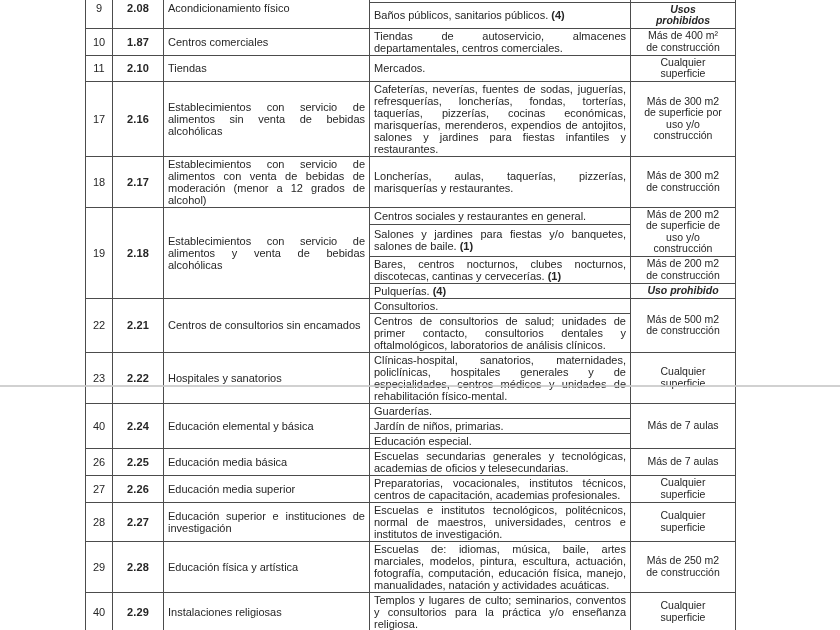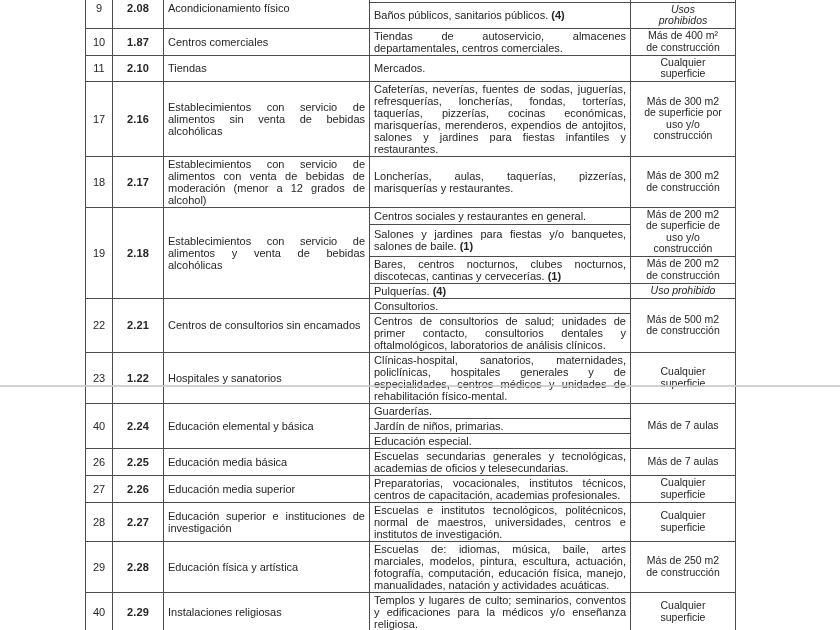--- a/index.html
+++ b/index.html
@@ -22,21 +22,21 @@
     word-wrap:break-word;
   }
   td.num{text-align:center;padding:1px 1px;}
   td.code{text-align:center;font-weight:bold;letter-spacing:0.2px;}
   td.desc{text-align:justify;}
   td.uses{text-align:justify;}
   td.surface{
     text-align:center;font-size:10.5px;line-height:11.5px;
     white-space:pre-line;padding:1px 2px;
   }
-  td.surface.prohibited{font-weight:normal;font-style:italic;}
+  td.surface.prohibited{font-weight:bold;font-style:italic;}
   td.surface.partial-bold{font-weight:bold;vertical-align:bottom;}
   .page-break-line{
     position:absolute;left:0;top:385px;width:840px;height:2px;
     background:#c9c9c9;opacity:0.85;z-index:3;
   }
 </style>
 </head>
 <body>
 
 <div class="page">
@@ -124,21 +124,21 @@
             <td class="desc" rowspan="2">Centros de consultorios sin encamados</td>
             <td class="uses">Consultorios.</td>
             <td class="surface" rowspan="2">Más de 500 m2
 de construcción</td>
           </tr>
           <tr>
             <td class="uses">Centros de consultorios de salud; unidades de primer contacto, consultorios dentales y oftalmológicos, laboratorios de análisis clínicos.</td>
           </tr>
           <tr>
             <td class="num">23</td>
-            <td class="code">1.22</td>
+            <td class="code">2.22</td>
             <td class="desc">Hospitales y sanatorios</td>
             <td class="uses">Clínicas-hospital, sanatorios, maternidades, policlínicas, hospitales generales y de especialidades, centros médicos y unidades de rehabilitación físico-mental.</td>
             <td class="surface">Cualquier
 superficie</td>
           </tr>
           <tr>
             <td class="num" rowspan="3">40</td>
             <td class="code" rowspan="3">2.24</td>
             <td class="desc" rowspan="3">Educación elemental y básica</td>
             <td class="uses">Guarderías.</td>
@@ -178,21 +178,21 @@
             <td class="code">2.28</td>
             <td class="desc">Educación física y artística</td>
             <td class="uses">Escuelas de: idiomas, música, baile, artes marciales, modelos, pintura, escultura, actuación, fotografía, computación, educación física, manejo, manualidades, natación y actividades acuáticas.</td>
             <td class="surface">Más de 250 m2
 de construcción</td>
           </tr>
           <tr>
             <td class="num">40</td>
             <td class="code">2.29</td>
             <td class="desc">Instalaciones religiosas</td>
-            <td class="uses">Templos y lugares de culto; seminarios, conventos y edificaciones para la médicos y/o enseñanza religiosa.</td>
+            <td class="uses">Templos y lugares de culto; seminarios, conventos y consultorios para la práctica y/o enseñanza religiosa.</td>
             <td class="surface">Cualquier
 superficie</td>
           </tr>
         </tbody>
     </table>
   </div>
   <div class="page-break-line"></div>
 </div>
 
 </body></html>

